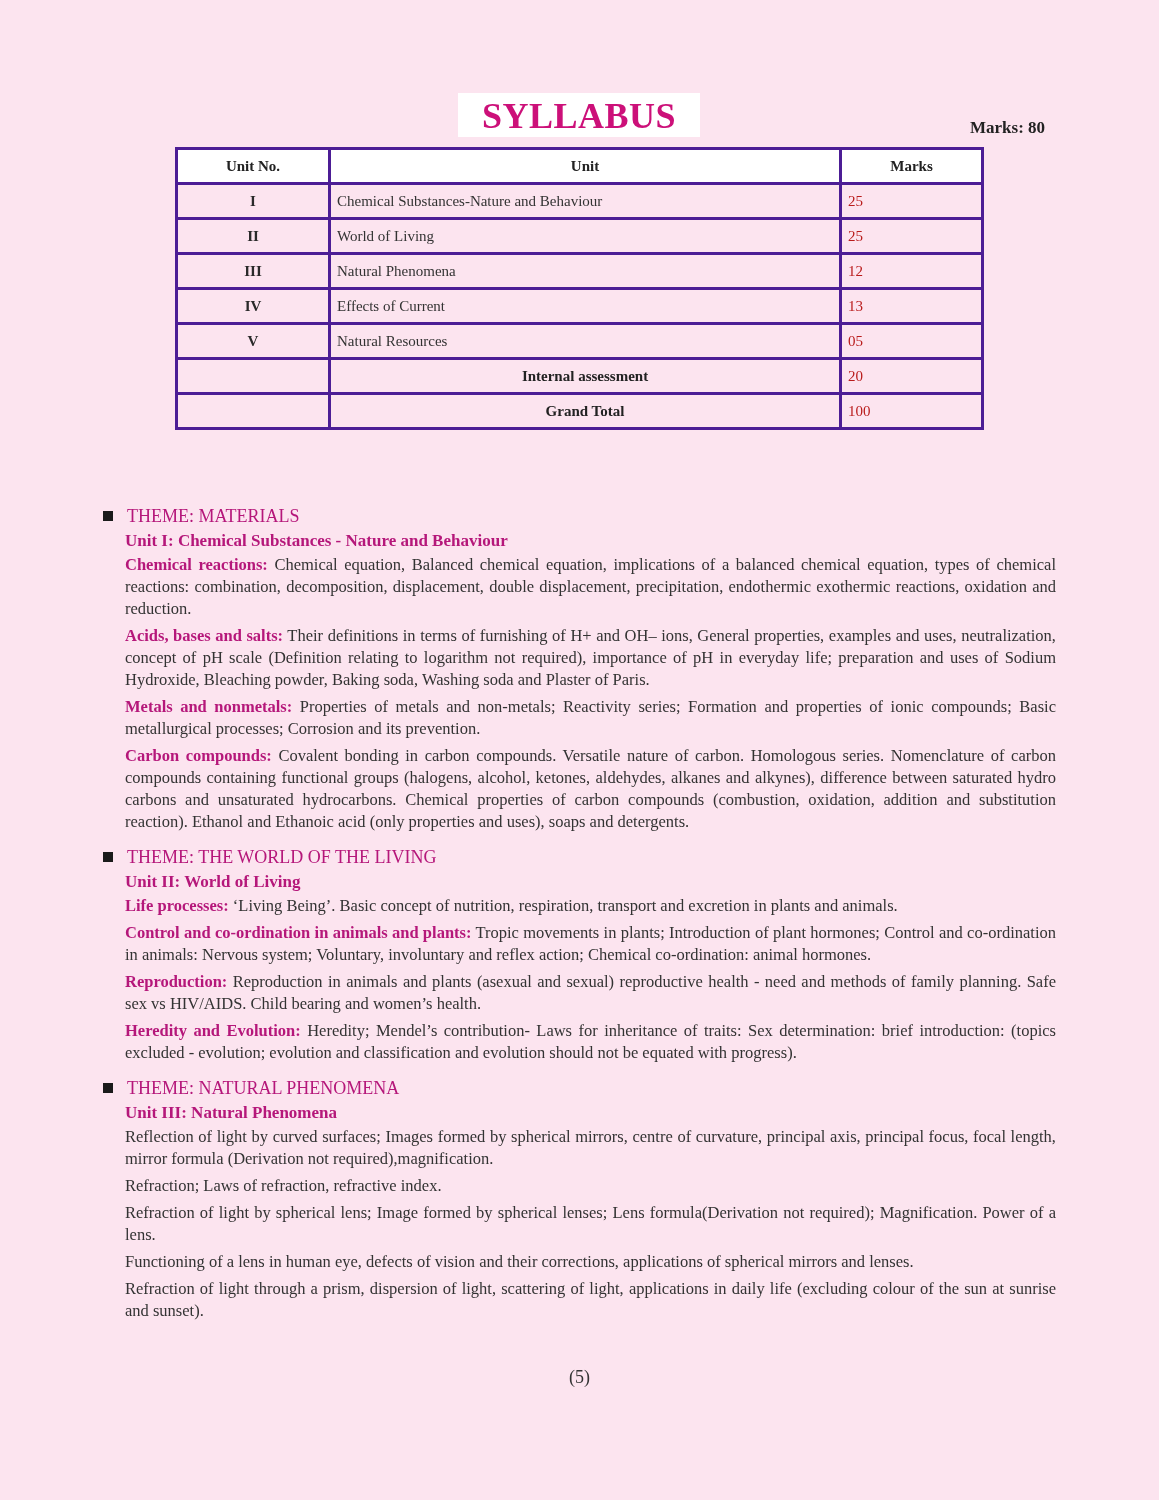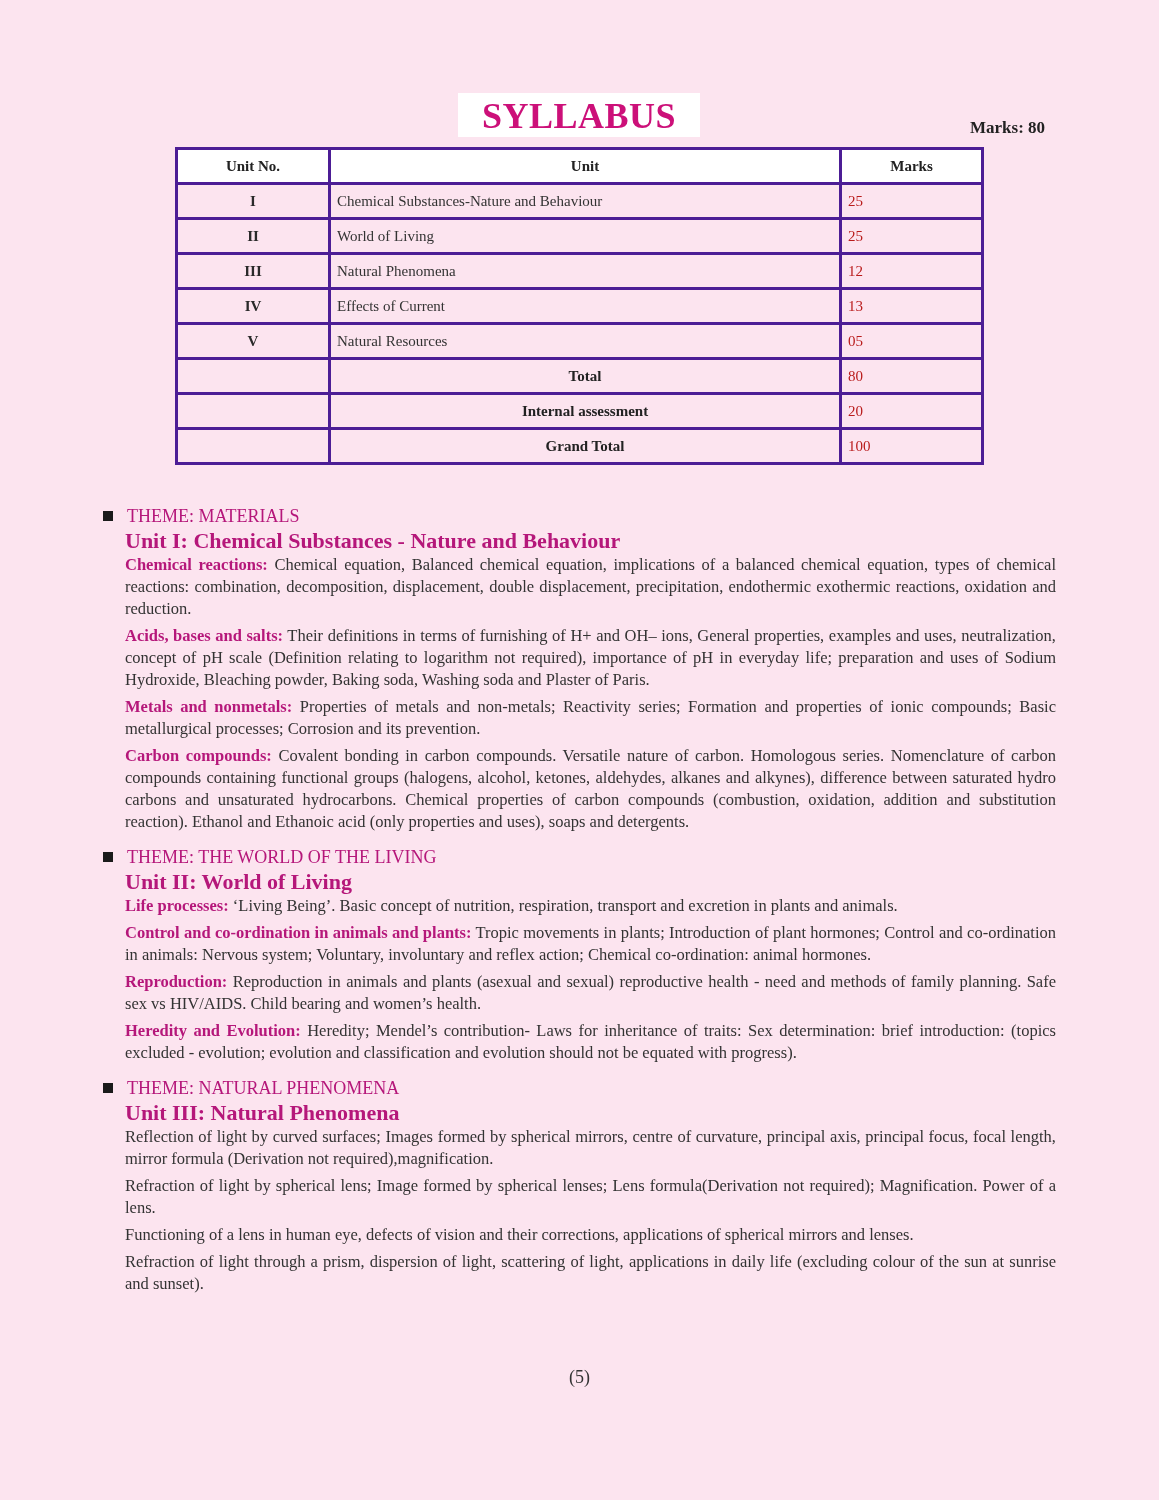--- a/index.html
+++ b/index.html
@@ -38,21 +38,21 @@
   .c-unit { width: 496px; text-align: left; color: #333; }
   .c-marks { text-align: left; color: #b91c1c; }
   .c-unit.bold { text-align: center; font-weight: bold; color: #222; }
 
   .content { position: absolute; left: 100px; top: 504px; width: 956px; }
   .theme {
     display: flex; align-items: center;
     font-size: 18px; color: #b5177a; margin-top: 0; line-height: 24px;
   }
   .theme .bullet { width: 10px; height: 10px; background: #1a1a1a; margin: 0 14px 0 3px; display: inline-block; }
-  .unit-h { margin-left: 25px; font-size: 22px; font-weight: bold; color: #b5177a; line-height: 26px; }
+  .unit-h { margin-left: 25px; font-size: 17px; font-weight: bold; color: #b5177a; line-height: 26px; }
   .para {
     margin-left: 25px; font-size: 16.5px; line-height: 22px; text-align: justify;
     color: #333; margin-bottom: 5px;
   }
   .para .lead { color: #b5177a; font-weight: bold; }
   .section { margin-bottom: 12px; }
   .page-no { position: absolute; top: 1367px; left: 0; width: 1159px; text-align: center; font-size: 18px; color: #333; }
 </style>
 </head>
 <body>
@@ -91,25 +91,20 @@
       <td class="c-unit">Effects of Current</td>
       <td class="c-marks">13</td>
     </tr>
     <tr>
       <td class="c-no">V</td>
       <td class="c-unit">Natural Resources</td>
       <td class="c-marks">05</td>
     </tr>
     <tr>
       <td class="c-no"></td>
-      <td class="c-unit bold">Total</td>
-      <td class="c-marks">80</td>
-    </tr>
-    <tr>
-      <td class="c-no"></td>
       <td class="c-unit bold">Internal assessment</td>
       <td class="c-marks">20</td>
     </tr>
     <tr>
       <td class="c-no"></td>
       <td class="c-unit bold">Grand Total</td>
       <td class="c-marks">100</td>
     </tr>
   </tbody>
 </table>
@@ -140,19 +135,20 @@
     <div class="para"><span class="lead">Heredity and Evolution:</span><span> Heredity; Mendel’s contribution- Laws for inheritance of traits: Sex determination: brief introduction: (topics excluded - evolution; evolution and classification and evolution should not be equated with progress).</span></div>
   </div>
 
   <div class="section">
     <div class="theme">
       <span class="bullet"></span>
       <span>THEME: NATURAL PHENOMENA</span>
     </div>
     <div class="unit-h">Unit III: Natural Phenomena</div>
     <div class="para">Reflection of light by curved surfaces; Images formed by spherical mirrors, centre of curvature, principal axis, principal focus, focal length, mirror formula (Derivation not required),magnification.</div>
+    <div class="para">Refraction; Laws of refraction, refractive index.</div>
     <div class="para">Refraction of light by spherical lens; Image formed by spherical lenses; Lens formula(Derivation not required); Magnification. Power of a lens.</div>
     <div class="para">Functioning of a lens in human eye, defects of vision and their corrections, applications of spherical mirrors and lenses.</div>
     <div class="para">Refraction of light through a prism, dispersion of light, scattering of light, applications in daily life (excluding colour of the sun at sunrise and sunset).</div>
   </div>
 </div>
 
 <div class="page-no">(5)</div>
 
 </body></html>

